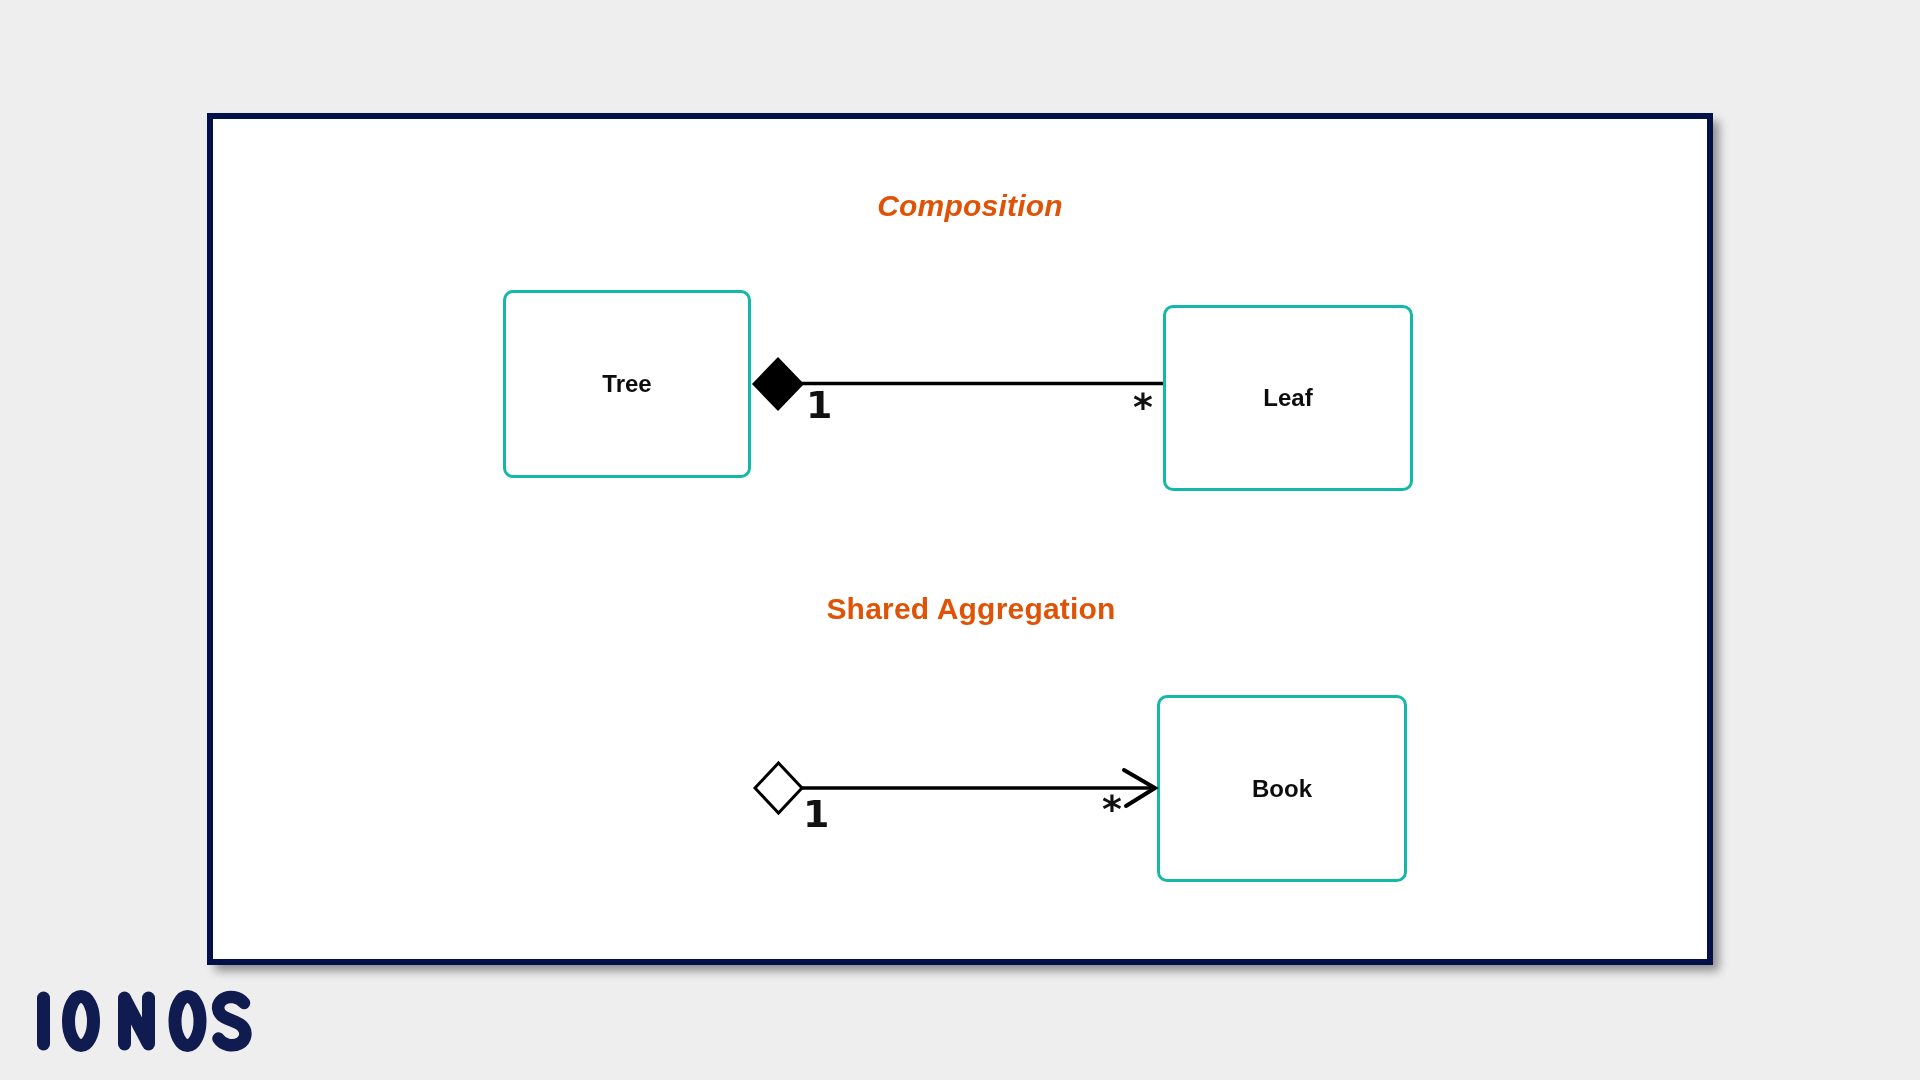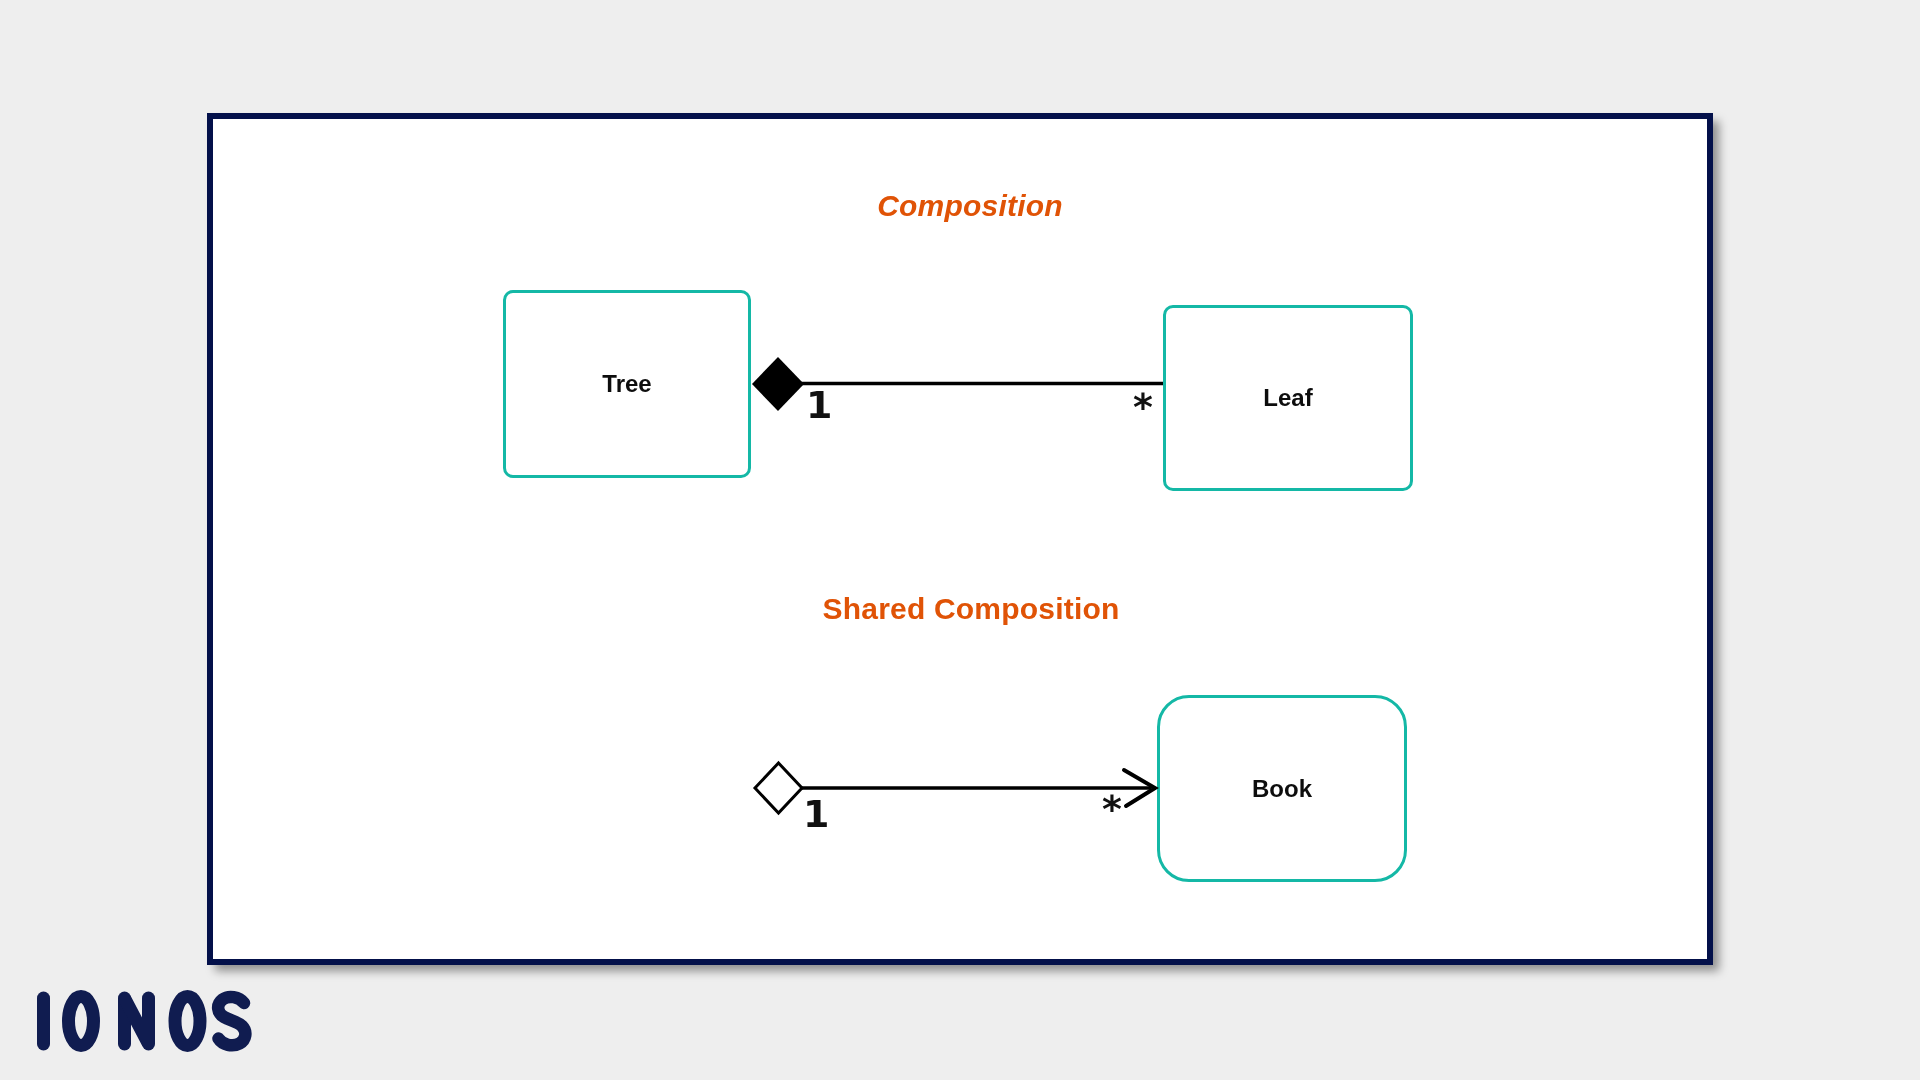--- a/index.html
+++ b/index.html
@@ -47,21 +47,21 @@
     justify-content: center;
   }
   .uml-box span {
     font-size: 24px;
     font-weight: 700;
     color: #0d0d0d;
   }
   #box-tree      { left: 503px;  top: 290px; width: 242px; height: 182px; }
   #box-leaf      { left: 1163px; top: 290px; width: 244px; height: 180px; margin-top: 15px; }
   #box-bookshop  { left: 503px;  top: 695px; width: 243px; height: 181px; }
-  #box-book      { left: 1157px; top: 695px; width: 244px; height: 181px; border-radius: 32px; }
+  #box-book      { left: 1157px; top: 695px; width: 244px; height: 181px; }
   #connector-layer {
     position: absolute;
     left: 0; top: 0;
     width: 1920px;
     height: 1080px;
     pointer-events: none;
   }
   .mult-label {
     font-family: "DejaVu Sans", sans-serif;
     font-size: 38px;
@@ -85,21 +85,21 @@
 </style>
 </head>
 <body>
 
 <div id="screen">
 
   <div class="panel"></div>
 
   <div class="section-title" id="title-composition">Composition</div>
 
-  <div class="section-title" id="title-aggregation">Shared Composition</div>
+  <div class="section-title" id="title-aggregation">Shared Aggregation</div>
 
   <div class="uml-box" id="box-tree">
     <span>Tree</span>
   </div>
 
   <div class="uml-box" id="box-leaf">
     <span>Leaf</span>
   </div>
 
 

